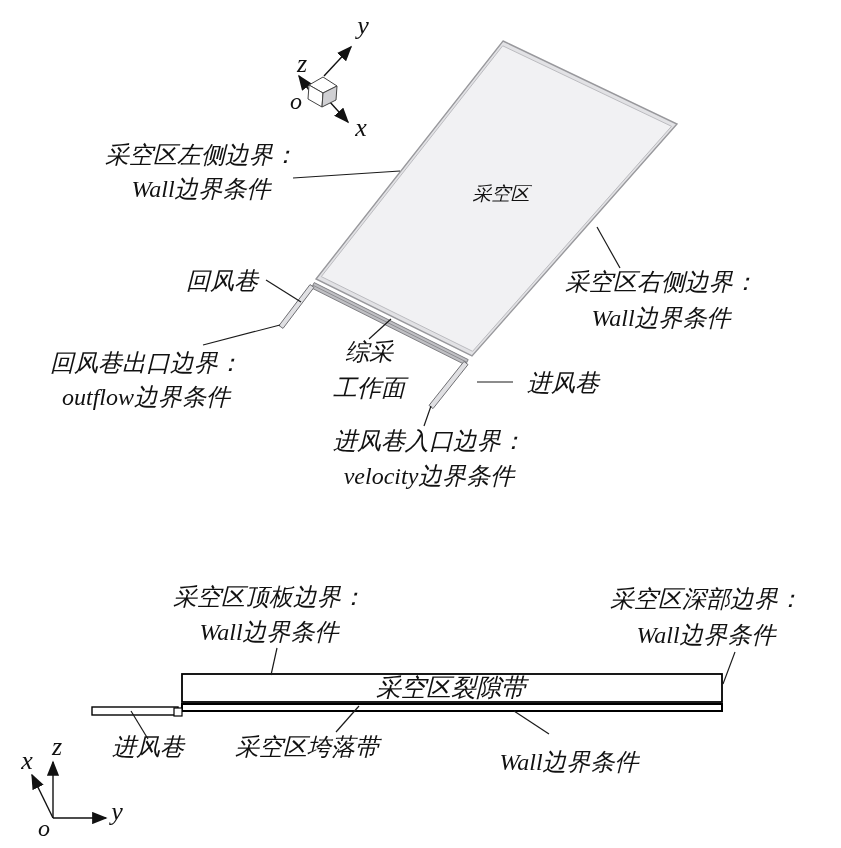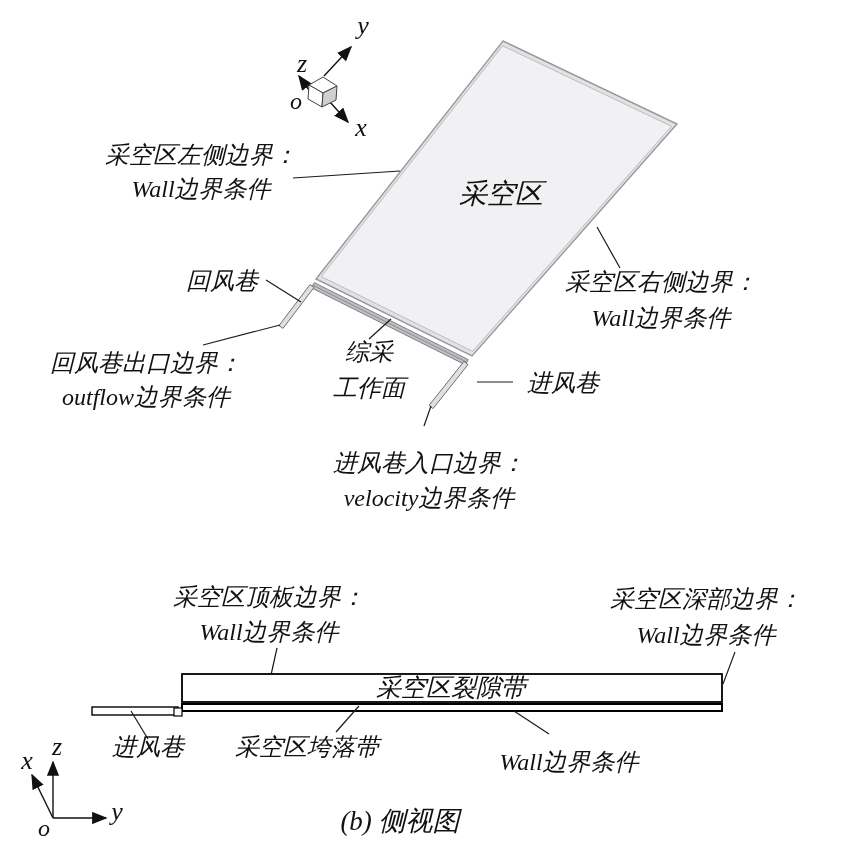--- a/index.html
+++ b/index.html
@@ -15,21 +15,21 @@
   .lbl{
     position:absolute;
     transform:translate(-50%,-50%);
     text-align:center;
     font-size:24px;
     line-height:34px;
     white-space:nowrap;
     color:#111;
     font-style:italic;
   }
-  .big{font-size:28px;}
+  .big{font-size:19px;}
   .cap{font-size:27px;}
   .zone{font-size:25px;}
   .axl{
     position:absolute;
     transform:translate(-50%,-50%);
     font-style:italic;
     font-size:26px;
     white-space:nowrap;
     font-family:"Liberation Serif","DejaVu Serif",serif;
   }
@@ -120,21 +120,21 @@
     <div>outflow边界条件</div>
   </div>
 
   <div class="lbl" style="left:369px;top:370px;line-height:36px;">
     <div>综采</div>
     <div>工作面</div>
   </div>
 
   <div class="lbl" style="left:563px;top:383px;">进风巷</div>
 
-  <div class="lbl" style="left:429px;top:481px;line-height:35px;">
+  <div class="lbl" style="left:429px;top:459px;line-height:35px;">
     <div>进风巷入口边界：</div>
     <div>velocity边界条件</div>
   </div>
 
 
   <div class="lbl" style="left:269px;top:615px;line-height:35px;">
     <div>采空区顶板边界：</div>
     <div>Wall边界条件</div>
   </div>
 
@@ -151,15 +151,14 @@
 
   <div class="lbl" style="left:569px;top:762px;line-height:31px;">
     <div>Wall边界条件</div>
   </div>
 
   <span class="axl" style="left:57px;top:747px;">z</span>
   <span class="axl" style="left:27px;top:761px;">x</span>
   <span class="axl" style="left:117px;top:812px;">y</span>
   <span class="axl" style="left:44px;top:828px;font-size:24px;">o</span>
 
-  <div class="lbl cap" style="left:400px;top:821px;">(b) 侧视图</div>
 
 </div>
 
 </body></html>

